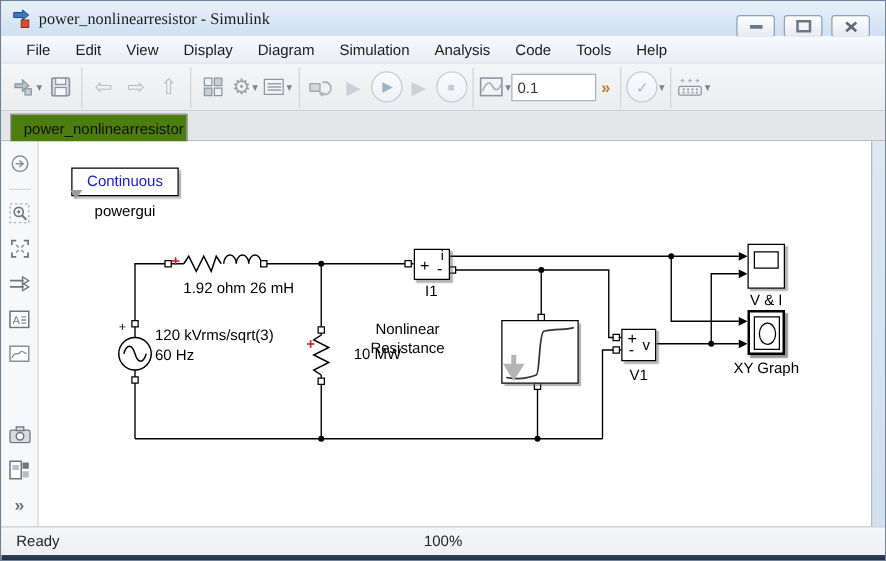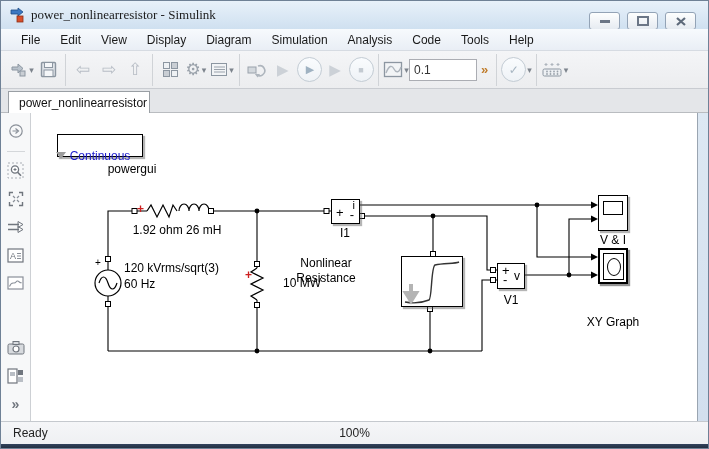--- a/index.html
+++ b/index.html
@@ -19,21 +19,21 @@
   .tbtn{height:28px;min-width:26px;display:flex;align-items:center;justify-content:center;border-radius:3px;color:#9aa2ab;}
   .tsep{width:1px;height:32px;background:#d0d3d7;margin:0 4px;}
   .dd{font-size:9px;color:#7d848d;margin-left:1px;}
   .arrowglyph{font-size:17px;color:#b7bdc5;}
   .palearr{font-size:15px;color:#ccd1d7;}
   .circbtn{width:23px;height:23px;border:1px solid #c3ccd4;border-radius:50%;background:linear-gradient(#fafcfe,#eef2f6);display:flex;align-items:center;justify-content:center;}
   .simtime{width:58px;height:18px;border:1px solid #abadb3;font-size:12px;padding:1px 4px;font-family:Liberation Sans, sans-serif;color:#333;}
   .chev{font-size:13px;color:#bf7b2a;font-weight:bold;margin:0 4px;}
   
   .tabbar{position:absolute;left:0;top:88px;width:100%;height:24px;background:#e4e6e9;border-bottom:1px solid #b9bcc0;box-sizing:border-box;}
-  .tab{position:absolute;left:7px;top:2px;height:22px;width:142px;background:#ffffff;border:1px solid #9a9fa4;border-bottom:none;box-sizing:border-box;display:flex;align-items:center;padding-left:10px;font-size:12px;color:#111;z-index:2;}
+  .tab{position:absolute;left:7px;top:2px;height:22px;width:142px;background:#4d7c0f;border:1px solid #9a9fa4;border-bottom:none;box-sizing:border-box;display:flex;align-items:center;padding-left:10px;font-size:12px;color:#111;z-index:2;}
   
   .palette{position:absolute;left:0;top:112px;width:30px;height:308px;background:#f7f8f9;border-right:1px solid #cdd0d4;box-sizing:border-box;display:flex;flex-direction:column;align-items:center;padding-top:8px;}
   .picon{width:22px;height:22px;display:flex;align-items:center;justify-content:center;margin-bottom:7px;color:#70767e;}
   .psep{width:18px;height:1px;background:#d4d7da;margin:2px 0 9px 0;}
   .pgap{height:38px;}
   
   .canvas{position:absolute;left:30px;top:112px;width:667px;height:308px;background:#ffffff;border-right:1px solid #9aa5b1;box-sizing:border-box;}
   .right-frame{position:absolute;left:697px;top:112px;width:12px;height:308px;background:linear-gradient(#dde8f3,#d2dfee);}
   .clabel{position:absolute;font-size:12px;color:#000;white-space:nowrap;}
   .ctr{transform:translateX(-50%);}
@@ -318,28 +318,28 @@
         <rect x="293" y="95.5" width="5" height="5"></rect>
         <rect x="328.5" y="100.5" width="5" height="5"></rect>
         <rect x="399.5" y="138.5" width="5" height="5"></rect>
         <rect x="396.5" y="193.5" width="5" height="5"></rect>
         <rect x="459.5" y="154.5" width="5" height="5"></rect>
         <rect x="459.5" y="164.5" width="5" height="5"></rect>
       </g>
     </svg>
 
     <div class="blk" style="left:26px;top:21px;width:86px;height:23px;">
-      <div style="position:absolute;left:0;right:0;top:14px;text-align:center;font-size:12px;color:#1a1acc;">Continuous</div>
+      <div style="position:absolute;left:0;right:0;top:3px;text-align:center;font-size:12px;color:#1a1acc;">Continuous</div>
       <svg width="11" height="8" viewBox="0 0 11 8" style="position:absolute;left:-2px;bottom:-4px;">
         <polygon points="0,0 10,0 5,7" fill="#9d9d9d"></polygon>
       </svg>
     </div>
-    <div class="clabel ctr" style="left:69px;top:49px;margin-left:32px;">powergui</div>
-
-    <div class="clabel ctr" style="left:146px;top:110px;text-align:center;">1.92 ohm 26 mH</div>
+    <div class="clabel ctr" style="left:69px;top:49px;">powergui</div>
+
+    <div class="clabel ctr" style="left:160px;top:110px;text-align:center;">1.92 ohm 26 mH</div>
     <div class="redplus" style="left:106px;top:90px;">+</div>
     <div class="sign" style="left:64px;top:145px;font-size:10px;">+</div>
     <div class="clabel" style="left:93px;top:148px;">120 kVrms/sqrt(3)</div>
     <div class="clabel" style="left:93px;top:164px;">60 Hz</div>
     <div class="redplus" style="left:214px;top:156px;">+</div>
     <div class="clabel" style="left:252px;top:163px;">10 MW</div>
     <div class="clabel ctr" style="left:295px;top:143px;">Nonlinear</div>
     <div class="clabel ctr" style="left:295px;top:158px;">Resistance</div>
 
     <div class="blk" style="left:300px;top:86px;width:29px;height:25px;">
@@ -366,21 +366,21 @@
     <div class="blk" style="left:567px;top:82px;width:30px;height:36px;">
       <div style="position:absolute;left:4px;top:5px;width:18px;height:12px;border:1px solid #000;"></div>
     </div>
     <div class="clabel ctr" style="left:582px;top:120px;">V &amp; I</div>
 
     <div class="blk" style="left:567px;top:135px;width:30px;height:36px;border-width:2px;box-shadow:2px 2px 1px rgba(60,60,60,.55);">
       <div style="position:absolute;left:3px;top:3px;width:19px;height:25px;border:1px solid #000;display:flex;align-items:center;justify-content:center;">
         <div style="width:12px;height:16px;border:1.5px solid #000;border-radius:50%;"></div>
       </div>
     </div>
-    <div class="clabel ctr" style="left:582px;top:174px;margin-top:28px;">XY Graph</div>
+    <div class="clabel ctr" style="left:582px;top:174px;">XY Graph</div>
 
   </div>
   <div class="right-frame"></div>
 
   <div class="statusbar">
     <span style="position:absolute;left:12px;top:4px;">Ready</span>
     <span style="position:absolute;left:50%;top:4px;transform:translateX(-50%);">100%</span>
     <span style="position:absolute;right:44px;top:4px;margin-top:32px;">ode23tb</span>
     <svg width="12" height="12" viewBox="0 0 12 12" style="position:absolute;right:6px;bottom:3px;">
       <circle cx="10" cy="2" r="1" fill="#a9aeb5"></circle>

